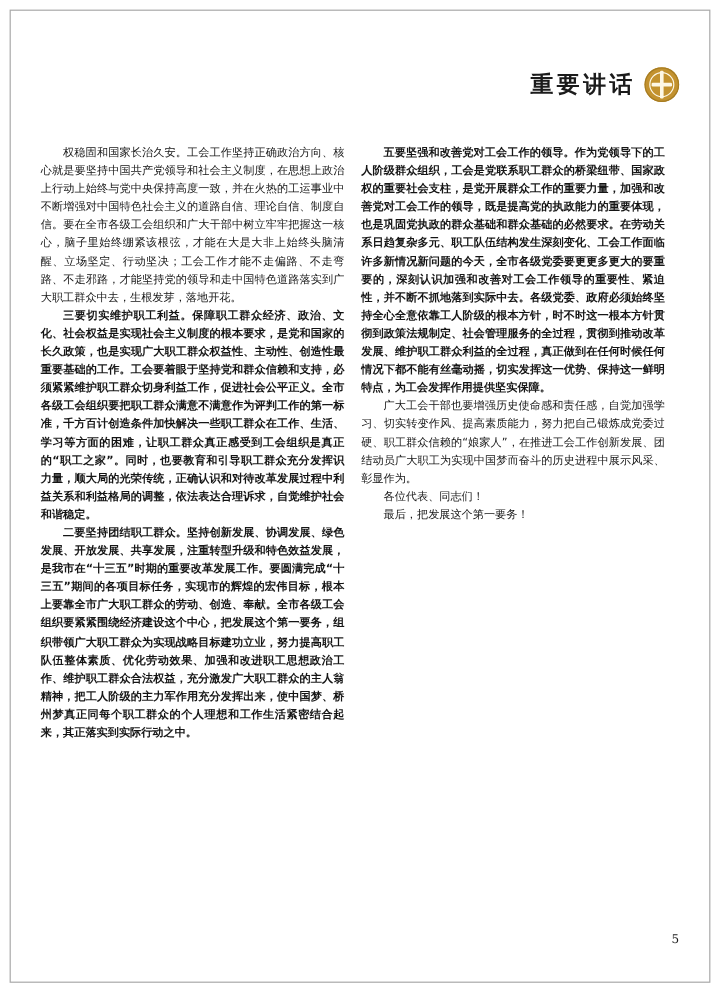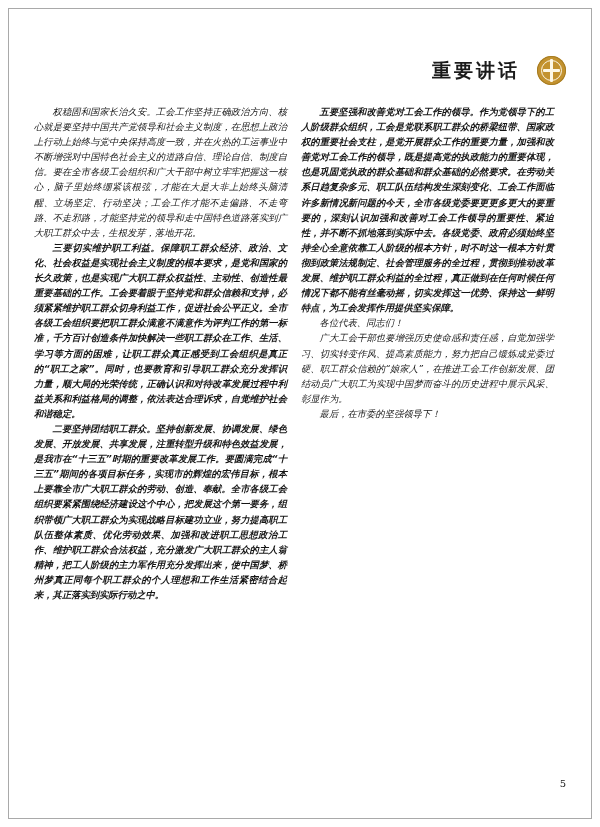--- a/index.html
+++ b/index.html
@@ -30,21 +30,21 @@
     pointer-events: none;
   }
 
   
   .header {
     position: absolute;
     right: 34px;
     top: 56px;
     display: flex;
     align-items: center;
-    gap: 17px;
+    gap: 7px;
   }
   .header-title {
     font-family: "DejaVu Sans", "Liberation Sans", sans-serif;
     font-size: 19px;
     font-weight: bold;
     letter-spacing: 3px;
     color: #1b1b1b;
   }
   .header-seal {
     width: 29px;
@@ -84,26 +84,25 @@
     height: 21px;
     border: 1.5px solid #fdf7e6;
     border-radius: 50%;
     box-sizing: border-box;
   }
 
   
   .columns {
     position: absolute;
     left: 34px;
-    top: 104px;
+    top: 120px;
     width: 532px;
     height: 672px;
     display: flex;
     gap: 14px;
-    font-style: italic;
   }
   .col {
     width: 253px;
     font-size: 9.3px;
     line-height: 15.1px;
     color: #151515;
     text-align: justify;
     text-justify: inter-ideograph;
   }
   .col p {
@@ -139,20 +138,20 @@
 
   <div class="columns">
     <div class="col">
       <p>权稳固和国家长治久安。工会工作坚持正确政治方向、核心就是要坚持中国共产党领导和社会主义制度，在思想上政治上行动上始终与党中央保持高度一致，并在火热的工运事业中不断增强对中国特色社会主义的道路自信、理论自信、制度自信。要在全市各级工会组织和广大干部中树立牢牢把握这一核心，脑子里始终绷紧该根弦，才能在大是大非上始终头脑清醒、立场坚定、行动坚决；工会工作才能不走偏路、不走弯路、不走邪路，才能坚持党的领导和走中国特色道路落实到广大职工群众中去，生根发芽，落地开花。</p>
       <p class="b">三要切实维护职工利益。保障职工群众经济、政治、文化、社会权益是实现社会主义制度的根本要求，是党和国家的长久政策，也是实现广大职工群众权益性、主动性、创造性最重要基础的工作。工会要着眼于坚持党和群众信赖和支持，必须紧紧维护职工群众切身利益工作，促进社会公平正义。全市各级工会组织要把职工群众满意不满意作为评判工作的第一标准，千方百计创造条件加快解决一些职工群众在工作、生活、学习等方面的困难，让职工群众真正感受到工会组织是真正的“职工之家”。同时，也要教育和引导职工群众充分发挥识力量，顺大局的光荣传统，正确认识和对待改革发展过程中利益关系和利益格局的调整，依法表达合理诉求，自觉维护社会和谐稳定。</p>
       <p class="b">二要坚持团结职工群众。坚持创新发展、协调发展、绿色发展、开放发展、共享发展，注重转型升级和特色效益发展，是我市在“十三五”时期的重要改革发展工作。要圆满完成“十三五”期间的各项目标任务，实现市的辉煌的宏伟目标，根本上要靠全市广大职工群众的劳动、创造、奉献。全市各级工会组织要紧紧围绕经济建设这个中心，把发展这个第一要务，组织带领广大职工群众为实现战略目标建功立业，努力提高职工队伍整体素质、优化劳动效果、加强和改进职工思想政治工作、维护职工群众合法权益，充分激发广大职工群众的主人翁精神，把工人阶级的主力军作用充分发挥出来，使中国梦、桥州梦真正同每个职工群众的个人理想和工作生活紧密结合起来，其正落实到实际行动之中。</p>
       <p class="b"></p>
     </div>
     <div class="col">
       <p class="b">五要坚强和改善党对工会工作的领导。作为党领导下的工人阶级群众组织，工会是党联系职工群众的桥梁纽带、国家政权的重要社会支柱，是党开展群众工作的重要力量，加强和改善党对工会工作的领导，既是提高党的执政能力的重要体现，也是巩固党执政的群众基础和群众基础的必然要求。在劳动关系日趋复杂多元、职工队伍结构发生深刻变化、工会工作面临许多新情况新问题的今天，全市各级党委要更更多更大的要重要的，深刻认识加强和改善对工会工作领导的重要性、紧迫性，并不断不抓地落到实际中去。各级党委、政府必须始终坚持全心全意依靠工人阶级的根本方针，时不时这一根本方针贯彻到政策法规制定、社会管理服务的全过程，贯彻到推动改革发展、维护职工群众利益的全过程，真正做到在任何时候任何情况下都不能有丝毫动摇，切实发挥这一优势、保持这一鲜明特点，为工会发挥作用提供坚实保障。</p>
+      <p>广大工会干部也要增强历史使命感和责任感，自觉加强学习、切实转变作风、提高素质能力，努力把自己锻炼成党委过硬、职工群众信赖的“娘家人”，在推进工会工作创新发展、团结动员广大职工为实现中国梦而奋斗的历史进程中展示风采、彰显作为。</p>
       <p>各位代表、同志们！</p>
-      <p>广大工会干部也要增强历史使命感和责任感，自觉加强学习、切实转变作风、提高素质能力，努力把自己锻炼成党委过硬、职工群众信赖的“娘家人”，在推进工会工作创新发展、团结动员广大职工为实现中国梦而奋斗的历史进程中展示风采、彰显作为。</p>
-      <p>最后，在市委的坚强领导下！</p>
+      <p>最后，把发展这个第一要务！</p>
     </div>
   </div>
 
   <div class="page-number">5</div>
 </div>
 
 </body></html>

